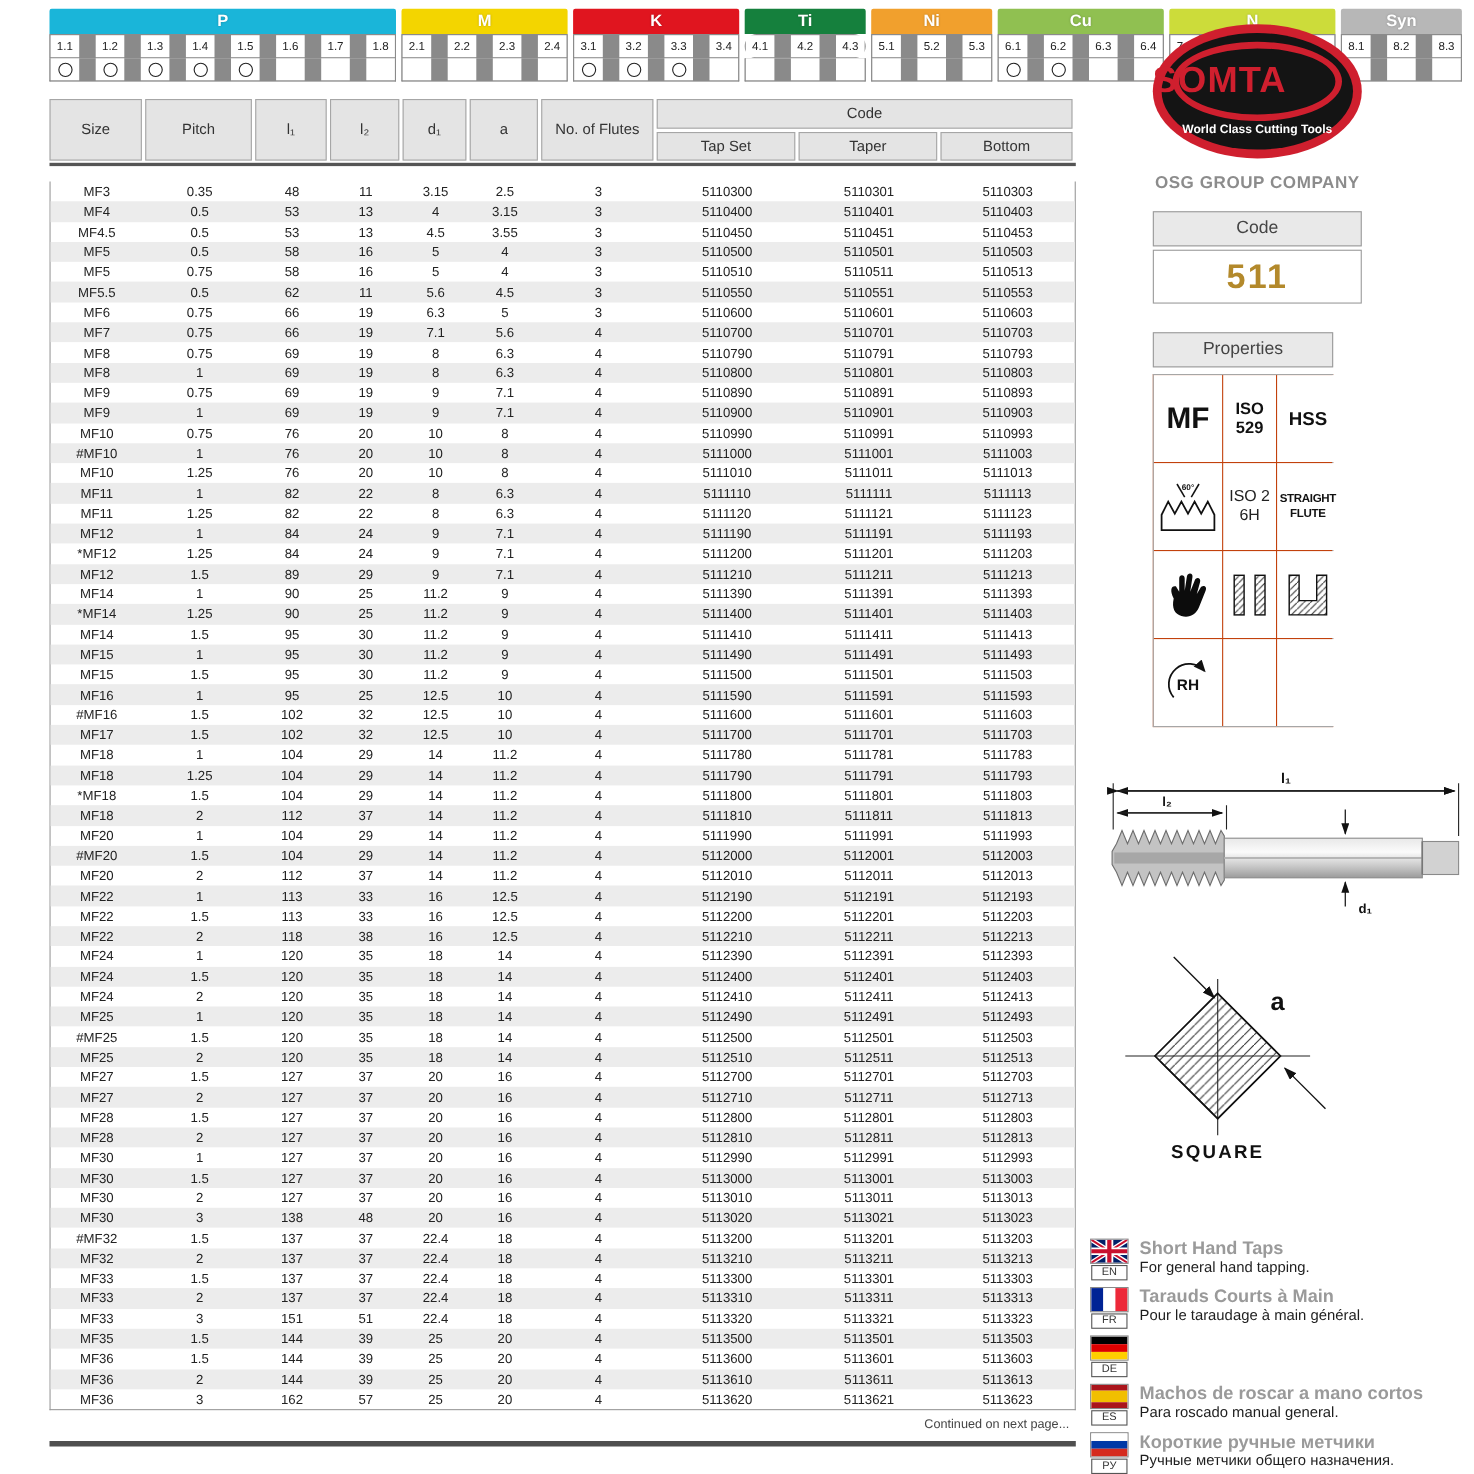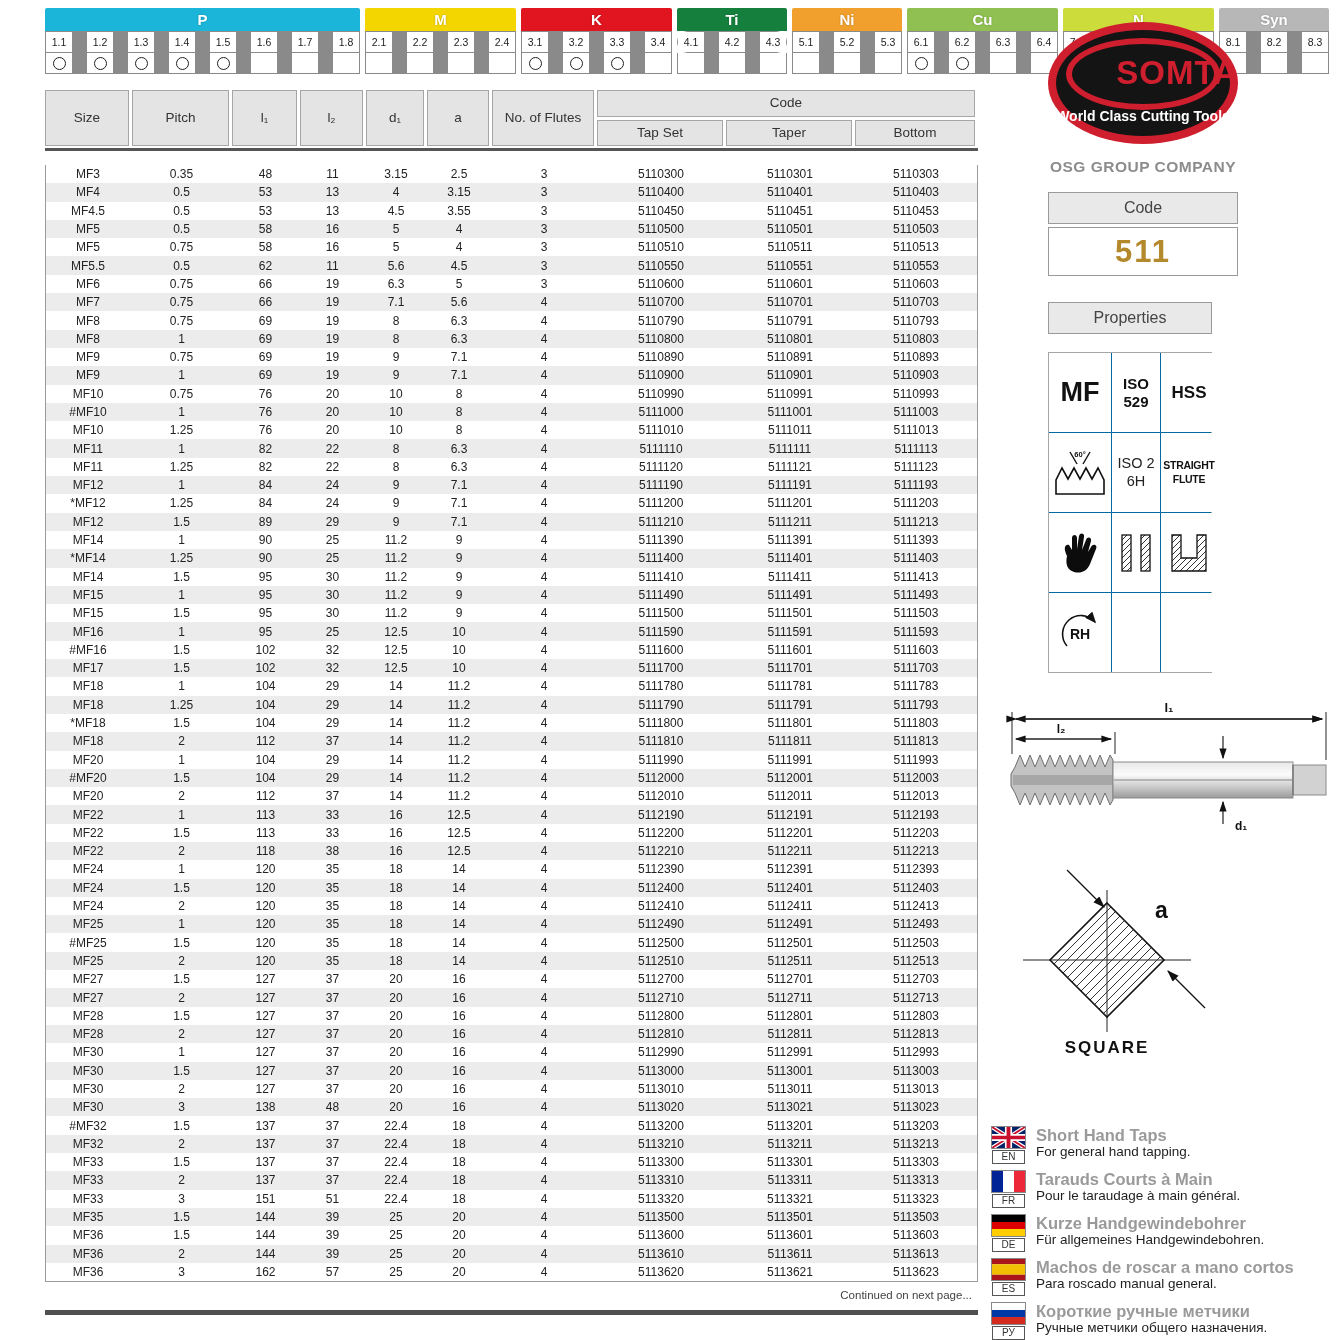--- a/index.html
+++ b/index.html
@@ -44,38 +44,38 @@
   .td { display: flex; align-items: center; justify-content: center; font-size: 12px; color: #222; }
   .tfoot-note { text-align: right; font-size: 11.5px; color: #444; padding: 7px 6px 0 0; }
   .bottom-rule { height: 5px; background: #4f4f4f; margin-top: 9px; }
 
   
   #logo { position: absolute; left: 1048px; top: 22px; width: 190px; height: 122px; }
   .logo-outer { position: absolute; inset: 0; background: #cf1f2e; border-radius: 50%; }
   .logo-black { position: absolute; inset: 8px; background: #141414; border-radius: 50%; }
   .logo-ring  { position: absolute; left: 18px; right: 18px; top: 16px; bottom: 34px;
                 border: 6px solid #cf1f2e; border-radius: 50%; }
-  .logo-brand { position: absolute; left: 0; right: 0; top: 32px; text-align: right;
+  .logo-brand { position: absolute; left: 0; right: 0; top: 32px; text-align: left;
                 color: #cf1f2e; font-weight: 900; font-size: 33px; letter-spacing: 1px; }
   .logo-tag   { position: absolute; left: 0; right: 0; bottom: 20px; text-align: center;
-                color: #fff; font-weight: bold; font-size: 14px; }
+                color: #fff; font-weight: bold; font-size: 11px; }
   #osg-text { position: absolute; left: 1043px; top: 158px; width: 200px; text-align: center;
               font-weight: bold; font-size: 15.5px; color: #8c8c8c; letter-spacing: .5px; }
 
   #code-box { position: absolute; left: 1048px; top: 192px; width: 190px; }
   .panel-head { height: 32px; background: #e9e9e9; border: 1px solid #9a9a9a;
                 display: flex; align-items: center; justify-content: center;
                 font-size: 16px; color: #444; }
   .code-value { margin-top: 3px; height: 49px; background: #fff; border: 1px solid #9a9a9a;
                 display: flex; align-items: center; justify-content: center;
                 font-size: 31px; font-weight: bold; letter-spacing: 2px; }
 
   #properties { position: absolute; left: 1048px; top: 302px; width: 164px; border-radius: 19px; }
-  .prop-grid { margin-top: 18px; display: grid; grid-template-columns: repeat(3, 1fr);
-               gap: 1px; background: #0369a1; border: 1px solid #a6a6a6; }
+  .prop-grid { margin-top: 6px; display: grid; grid-template-columns: repeat(3, 1fr);
+               gap: 1px; background: #c2410c; border: 1px solid #a6a6a6; }
   .prop-cell { background: #fff; height: 79px; display: flex; align-items: center;
                justify-content: center; text-align: center; padding: 2px; }
   .prop-mf   { font-size: 27px; font-weight: 900; color: #111; }
   .prop-iso  { font-size: 15px; font-weight: bold; color: #111; width: 44px; line-height: 1.15; }
   .prop-hss  { font-size: 17px; font-weight: 900; color: #111; }
   .prop-tol  { font-size: 14.5px; color: #222; width: 44px; line-height: 1.2; }
   .prop-flute{ font-size: 10.5px; font-weight: 800; color: #111; width: 52px;
                line-height: 1.3; letter-spacing: -0.3px; }
 
   #tap-diagram    { position: absolute; left: 995px; top: 692px; }
@@ -1189,24 +1189,20 @@
     <div class="flag-col">
       <div class="flag-frame">
         <svg viewBox="0 0 60 40" preserveAspectRatio="none">
           <rect width="60" height="13.3" fill="#000"></rect>
           <rect y="13.3" width="60" height="13.4" fill="#DD0000"></rect>
           <rect y="26.7" width="60" height="13.3" fill="#FFCE00"></rect>
         </svg>
       </div>
       <div class="flag-code">DE</div>
     </div>
-    <div class="lang-text">
-      <div class="lang-title">Kurze Handgewindebohrer</div>
-      <div class="lang-sub">Für allgemeines Handgewindebohren.</div>
-    </div>
   </div>
 
   <div class="lang-row">
     <div class="flag-col">
       <div class="flag-frame">
         <svg viewBox="0 0 60 40" preserveAspectRatio="none">
           <rect width="60" height="10" fill="#AA151B"></rect>
           <rect y="10" width="60" height="20" fill="#F1BF00"></rect>
           <rect y="30" width="60" height="10" fill="#AA151B"></rect>
         </svg>

